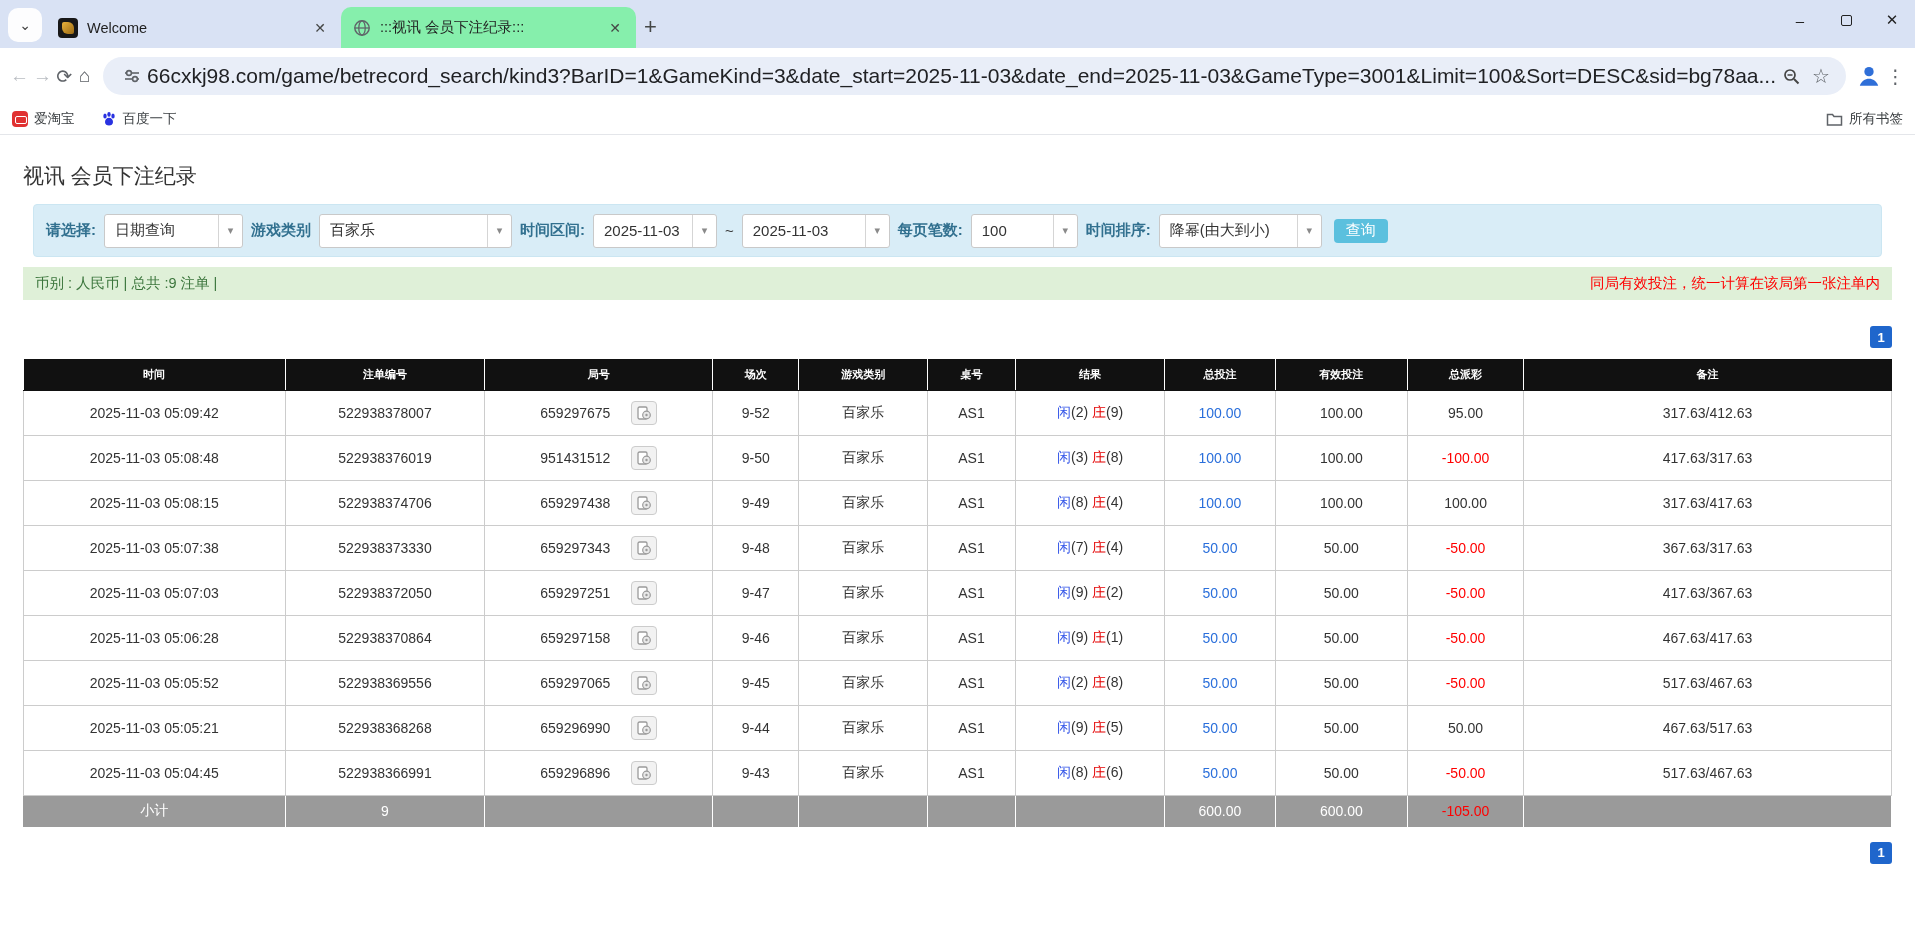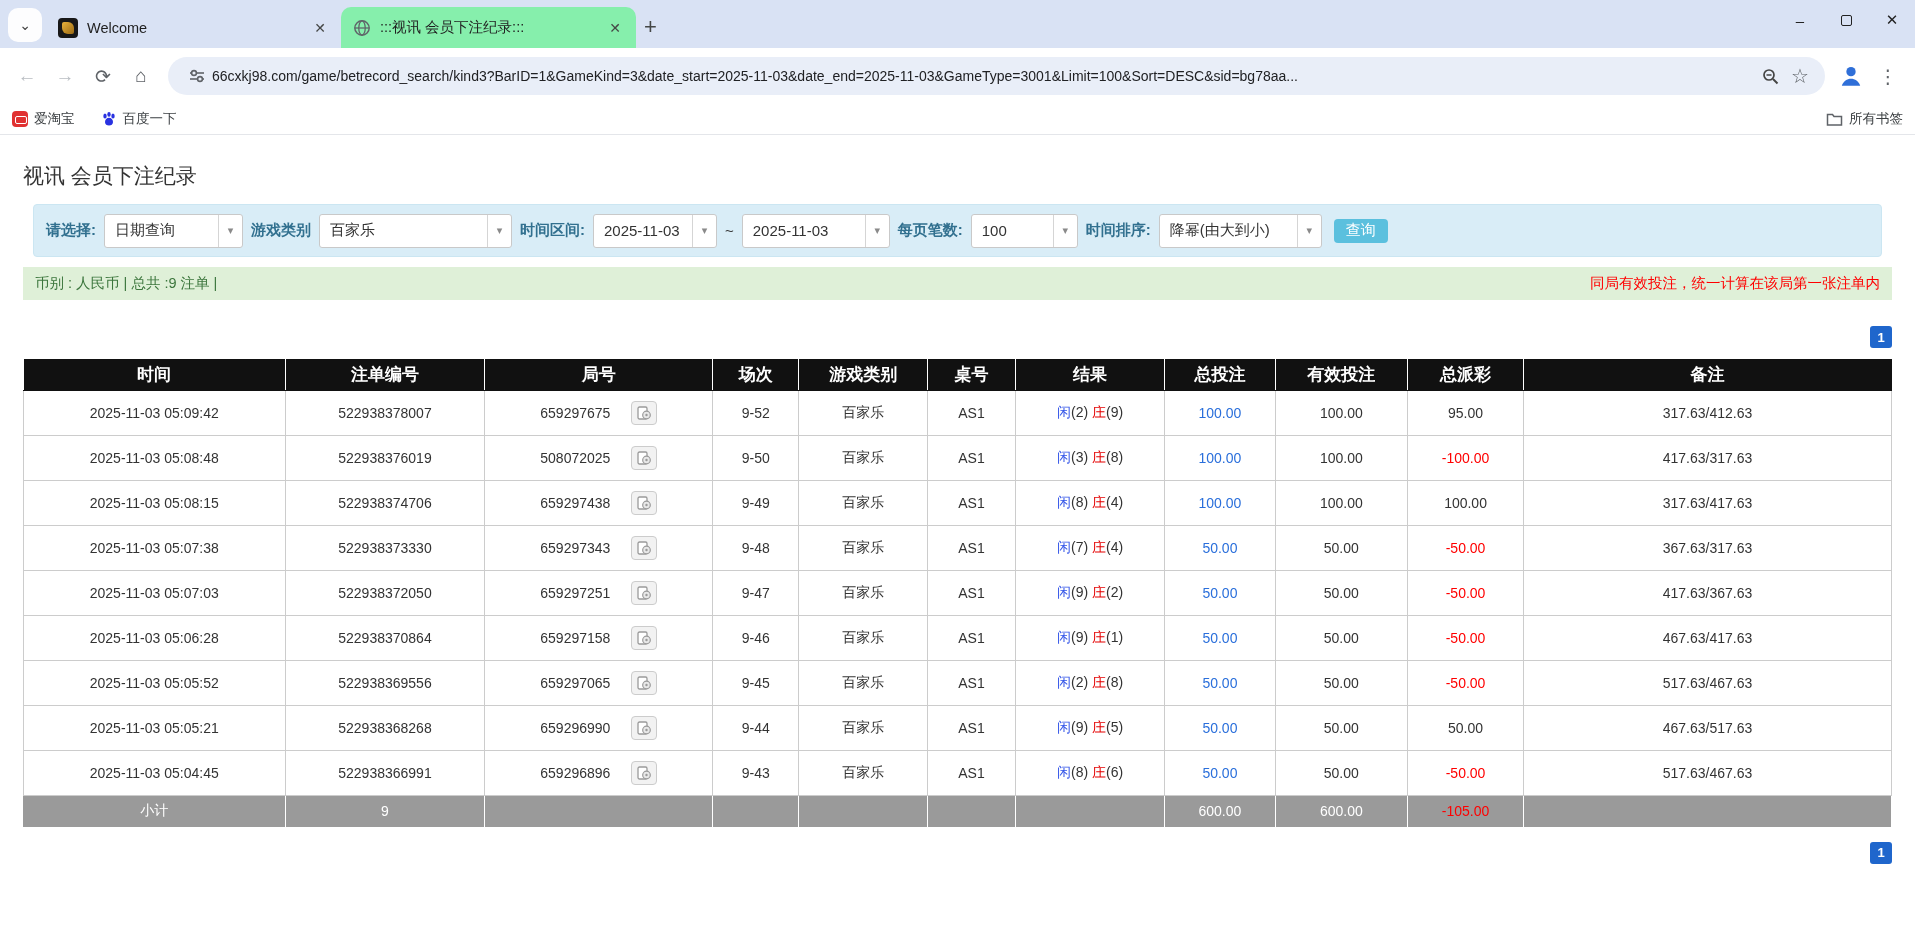--- a/index.html
+++ b/index.html
@@ -25,21 +25,21 @@
   .winbtn { width:46px; height:40px; display:flex; align-items:center; justify-content:center;
     color:#222; font-size:15px; cursor:pointer; }
   .maxbox { width:11px; height:11px; border:1.4px solid #222; border-radius:2px; }
 
   .toolbar { height:56px; background:#fff; display:flex; align-items:center; padding:0 10px; gap:4px; }
   .navbtn { width:34px; height:34px; border-radius:50%; display:flex; align-items:center; justify-content:center;
     font-size:19px; color:#5f6368; cursor:pointer; }
   .navbtn.dim { color:#b9bdc2; }
   .omnibox { flex:1; height:38px; background:#e9eef8; border-radius:19px; margin:0 6px;
     display:flex; align-items:center; padding:0 10px 0 14px; }
-  .omni-url { flex:1; font-size:14px; color:#202124; white-space:nowrap; overflow:hidden; }
+  .omni-url { flex:1; font-size:21px; color:#202124; white-space:nowrap; overflow:hidden; }
   .omni-ic { width:30px; height:30px; display:flex; align-items:center; justify-content:center;
     color:#5f6368; cursor:pointer; font-size:18px; }
   .avatar { width:32px; height:32px; border-radius:50%; display:flex; align-items:center; justify-content:center; cursor:pointer;}
   .avatar svg { width:26px; height:26px; }
   .bookmarks { height:31px; background:#fff; border-bottom:1px solid #e4e6ea; display:flex; align-items:center; padding:0 12px; font-size:13.5px; color:#3c4043; }
   .bm { display:flex; align-items:center; gap:6px; margin-right:26px; cursor:pointer; }
   .bm-ic1 { width:16px; height:16px; border-radius:4px; background:#e03131; position:relative; }
   .bm-ic1::after{ content:""; position:absolute; left:3px; top:5px; width:10px; height:6px; border:1.5px solid #fff; border-radius:2px;}
   .allbm { margin-left:auto; display:flex; align-items:center; gap:6px; cursor:pointer; }
 
@@ -56,21 +56,21 @@
   .btn-search { height:24px; padding:0 12px; background:#5bc0de; color:#fff; border:none; border-radius:4px;
     font-size:15px; margin-left:4px; cursor:pointer; }
   .summary { margin-top:10px; background:#dff0d8; height:33px; display:flex; align-items:center;
     padding:0 12px; font-size:14.5px; color:#3c763d; }
   .summary .note { margin-left:auto; color:#ff0000; }
   .pagerow { display:flex; justify-content:flex-end; margin-top:26px; }
   .pagebtn { min-width:22px; height:22px; background:#1f66cc; color:#fff; font-size:13px; font-weight:bold;
     display:flex; align-items:center; justify-content:center; border-radius:3px; cursor:pointer; }
 
   table { width:100%; border-collapse:collapse; margin-top:11px; table-layout:fixed; }
-  thead th { background:#111; color:#fff; font-size:17px; font-weight:bold; height:31px;
+  thead th { background:#111; color:#fff; font-size:11px; font-weight:bold; height:31px;
     border-right:1px solid #fff; border-bottom:1px solid #111; }
   thead th:last-child { border-right:1px solid #111; }
   tbody td { height:45px; text-align:center; font-size:14px; color:#333;
     border:1px solid #ccc; background:#fff; white-space:nowrap; }
   td.bet-link { color:#2a6fdb; cursor:pointer; }
   td.payout.neg { color:#ff0000; }
   .result .p { color:#3355e8; }
   .result .b { color:#e40000; }
   .round-wrap { display:inline-flex; align-items:center; gap:21px; }
   .video-btn { width:26px; height:24px; background:#f2f2f2; border:1px solid #ccc; border-radius:4px;
@@ -270,21 +270,21 @@
     <td class="bet-link">100.00</td>
     <td>100.00</td>
     <td class="payout">95.00</td>
     <td>317.63/412.63</td>
   </tr>
         <tr>
     <td>2025-11-03 05:08:48</td>
     <td>522938376019</td>
     <td>
       <span class="round-wrap">
-        <span>508072025</span>
+        <span>951431512</span>
         <span class="video-btn">
           <svg width="15" height="14" viewBox="0 0 15 14">
             <rect x="1" y="1" width="9" height="12" rx="1.5" fill="#fff" stroke="#9a9a9a" stroke-width="1.3"></rect>
             <circle cx="9.5" cy="9" r="3.8" fill="#e8e8e8" stroke="#9a9a9a" stroke-width="1.2"></circle>
             <circle cx="9.5" cy="9" r="1.2" fill="#9a9a9a"></circle>
           </svg>
         </span>
       </span>
     </td>
     <td>9-50</td>

